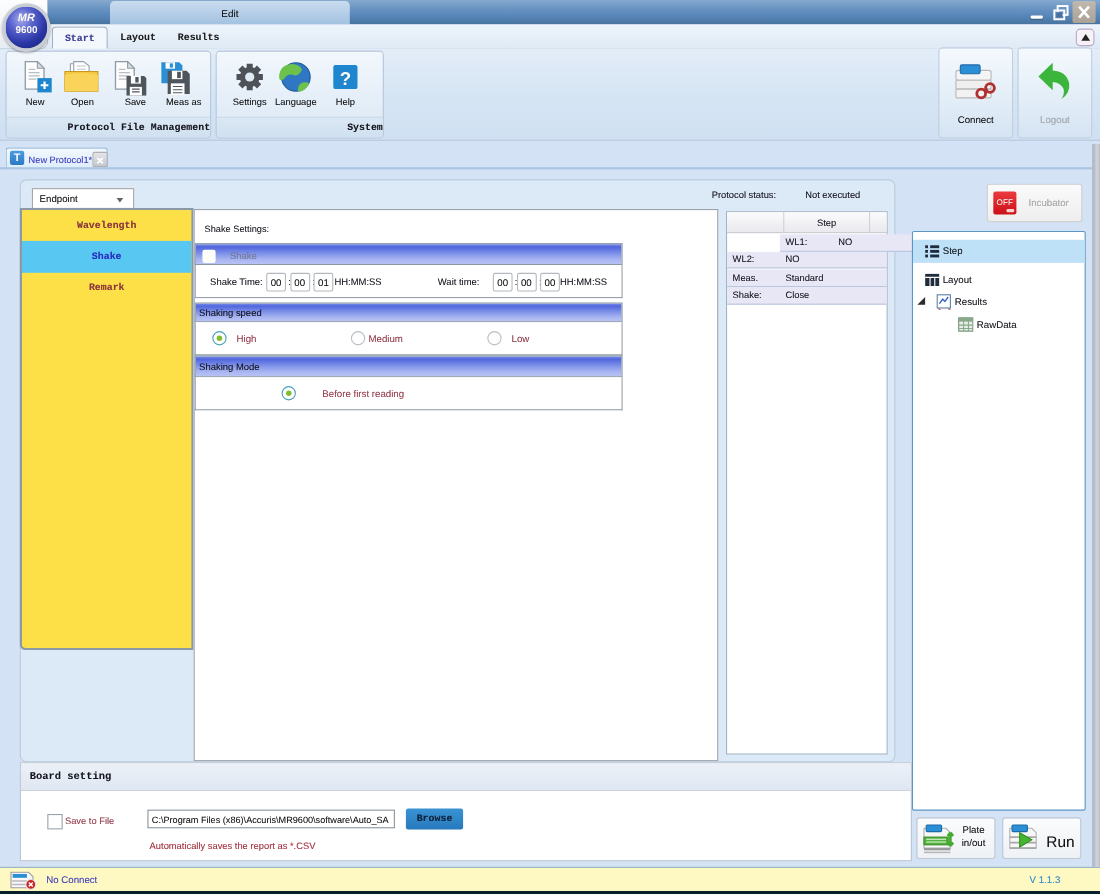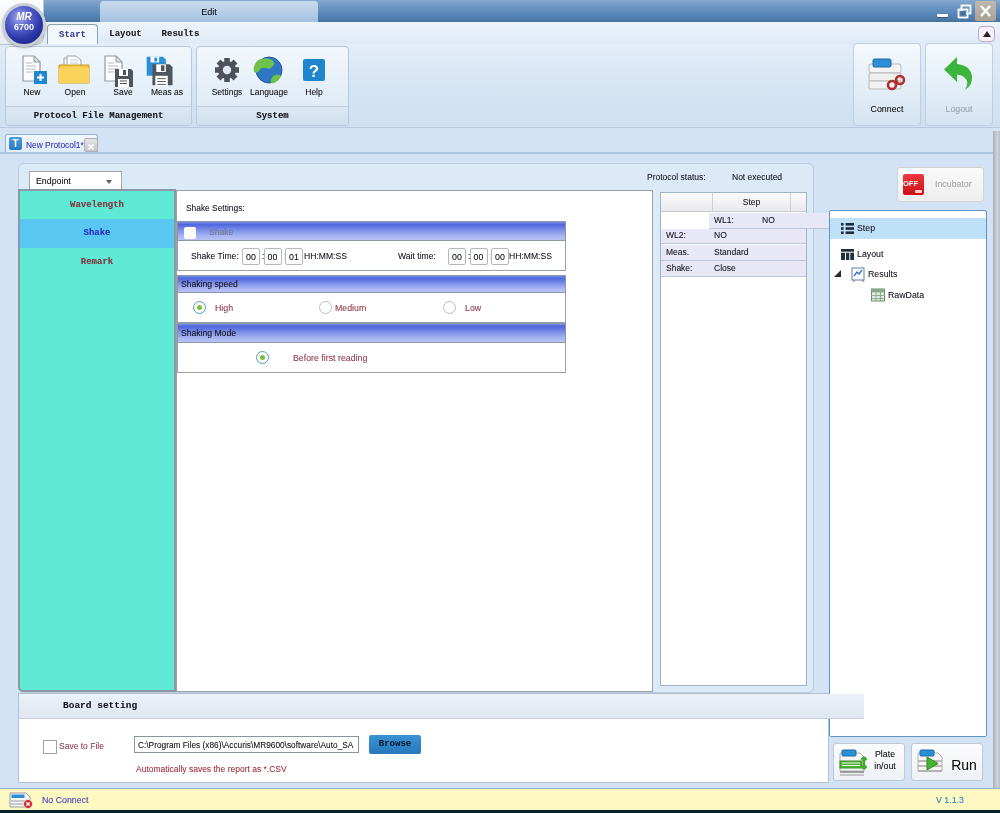--- a/index.html
+++ b/index.html
@@ -31,36 +31,36 @@
   
   #tabrow{left:0;top:22px;width:1000px;height:22px;background:linear-gradient(180deg,#eef4fb,#dfeaf6);border-bottom:1px solid #c3cedb;}
   .rtab{position:absolute;top:24px;height:20px;line-height:20px;font-size:9px;letter-spacing:0;color:#1b1b1b;text-align:center;}
   #tab-start{left:47px;width:49px;background:#f3f8fd;border:1px solid #8e9eb3;border-bottom:none;border-radius:4px 4px 0 0;color:#3c3c9e;}
   #tab-layout{left:99px;width:53px;}
   #tab-results{left:154px;width:53px;}
   
   #ribbon{left:0;top:44px;width:1000px;height:83px;background:linear-gradient(180deg,#e3edf8 0%,#d6e5f4 50%,#cfe0f2 100%);border-bottom:1px solid #b9c8da;}
   .group{position:absolute;top:2px;height:78px;background:linear-gradient(180deg,#f2f7fc 0%,#e4eef8 60%,#d9e7f4 100%);border:1px solid #b7c8dc;border-radius:4px;}
   .gcap{position:absolute;left:0;bottom:0;width:100%;height:18px;background:linear-gradient(180deg,#dbe8f4,#d0e0f0);border-top:1px solid #c0cfe0;border-radius:0 0 4px 4px;
-    font-size:9px;letter-spacing:0;color:#14141e;text-align:center;line-height:18px;}
+    font-size:9px;letter-spacing:0;color:#14141e;text-align:right;line-height:18px;}
   .ricon{position:absolute;top:8px;width:44px;height:32px;}
   .rlabel{position:absolute;top:40px;width:60px;text-align:center;font-size:8.5px;color:#111;}
   .bigbtn{position:absolute;top:-1px;height:81px;width:66px;background:linear-gradient(180deg,#f4f9fd 0%,#e2edf7 60%,#d5e4f3 100%);border:1px solid #c0cfe0;border-radius:4px;}
   .bigbtn .blabel{position:absolute;left:0;top:60px;width:100%;text-align:center;font-size:8.8px;color:#111;}
   #collapse{left:978px;top:26px;width:15px;height:14px;background:#f6f2f8;border:1px solid #b9a8c6;border-radius:4px;}
   #collapse:after{content:"";position:absolute;left:3.5px;top:4px;border-left:4px solid transparent;border-right:4px solid transparent;border-bottom:6px solid #222;}
   
   #doctab{left:5px;top:134px;width:91px;height:19px;background:linear-gradient(180deg,#f2f8fd,#ddecfa);border:1px solid #8fb2d4;border-bottom:none;border-radius:3px 3px 0 0;}
   #dtabline{left:0px;top:152px;width:1000px;height:2px;background:#aac6e4;}
   
   #frame{left:18px;top:163px;width:794px;height:528px;background:#dce9f6;border:1px solid #bccbdc;border-radius:6px;}
   #combo{left:10px;top:7px;width:93px;height:19px;background:#fff;border:1px solid #a5a5aa;font-size:8.8px;color:#111;line-height:18px;padding-left:6px;box-sizing:border-box;}
   #combo:after{content:"";position:absolute;right:9px;top:8px;border-left:3.5px solid transparent;border-right:3.5px solid transparent;border-top:4.5px solid #606068;}
   #pstatus{position:absolute;left:628px;top:8px;width:190px;font-size:8.5px;color:#15151f;white-space:nowrap;}
-  #listpanel{left:-1px;top:25px;width:158px;height:503px;background:#5eead4;border:2px solid #8b98a6;border-radius:0 0 0 5px;box-sizing:border-box;}
+  #listpanel{left:-1px;top:25px;width:158px;height:402px;background:#fde047;border:2px solid #8b98a6;border-radius:0 0 0 5px;box-sizing:border-box;}
   .litem{position:absolute;left:0;width:100%;text-align:center;font-size:9px;letter-spacing:0;color:#8e3342;font-family:"Liberation Mono",monospace;font-weight:bold;}
   #li-shake{background:#58c8f3;color:#2a2ac8;}
   #setpanel{left:157px;top:26px;width:477px;height:502px;background:#fff;border:1px solid #9aa1ab;box-sizing:border-box;}
   #tablepanel{left:641px;top:28px;width:147px;height:494px;background:#fff;border:1px solid #9fb4c8;box-sizing:border-box;}
   
   .hbar{position:absolute;left:0;width:389px;height:20px;background:linear-gradient(180deg,#7a8de8 0%,#5066dd 14%,#8093e9 48%,#a8b5f1 78%,#b8c2f5 100%);border:1px solid #8b98a6;box-sizing:border-box;}
   .wrow{position:absolute;left:0;width:389px;background:#fff;border:1px solid #9aa1ab;border-top:none;box-sizing:border-box;}
   .tbox{position:absolute;top:7px;width:18px;height:17px;border:1px solid #b4b9c0;border-radius:2px;background:#fff;font-size:8.8px;color:#111;text-align:center;line-height:16px;box-sizing:border-box;}
   .radio{position:absolute;width:13px;height:13px;border-radius:50%;background:#fff;border:1.5px solid #49a0b8;box-sizing:border-box;}
   .radio.on:after{content:"";position:absolute;left:2.5px;top:2.5px;width:5px;height:5px;border-radius:50%;background:#7fbe2e;}
@@ -71,21 +71,21 @@
   .trow .c1{position:absolute;left:5px;top:1.5px;}
   .trow .c2{position:absolute;left:53px;top:1.5px;}
   
   #incub{left:897px;top:167px;width:85px;height:33px;background:linear-gradient(180deg,#fafafa,#eeeeee);border:1px solid #d2d2d2;border-radius:3px;}
   #treepanel{left:829px;top:210px;width:156px;height:525px;background:#fff;border:1px solid #5c96c6;border-radius:2px;}
   .titem{position:absolute;left:0;width:100%;height:21px;font-size:8.8px;color:#15151f;}
   .titem span{position:absolute;top:5px;}
   
   #board{left:18px;top:693px;width:809px;height:88px;background:#fff;border:1px solid #b4c0d2;}
   #boardcap{position:absolute;left:0;top:0;width:100%;height:24px;background:linear-gradient(180deg,#ecf1f8,#dfe7f2);border-bottom:1px solid #c6cfdd;
-    font-size:9.5px;letter-spacing:0;color:#14141e;line-height:24px;padding-left:36px;}
+    font-size:9.5px;letter-spacing:0;color:#14141e;line-height:24px;}
   #savechk{position:absolute;left:24px;top:46px;width:12px;height:12px;background:#fff;border:1px solid #9aa4ae;}
   #filefield{position:absolute;left:115px;top:42px;width:225px;height:17px;background:#fff;border:1px solid #8a949e;font-size:8.3px;color:#111;line-height:16px;padding-left:3px;box-sizing:border-box;white-space:nowrap;overflow:hidden;}
   #browsebtn{position:absolute;left:350px;top:41px;width:52px;height:19px;background:linear-gradient(180deg,#3b93d4,#2679bc);border-radius:2px;
     font-size:9px;letter-spacing:0;color:#0c2038;text-align:center;line-height:19px;}
   
   .pbtn{position:absolute;top:743px;width:70px;height:36px;background:linear-gradient(180deg,#fbfcfd,#eef1f5);border:1px solid #c2c8d2;border-radius:3px;}
   
   #statusbar{left:0;top:788px;width:1000px;height:22px;background:#fef9c3;border-top:1px solid #8fb0c8;}
   #statusbar .nc{position:absolute;left:42px;top:6px;font-size:8.8px;color:#4343cd;}
   #statusbar .ver{position:absolute;left:936px;top:6px;font-size:8.8px;color:#2d8fd8;}
@@ -107,21 +107,21 @@
     </svg>
   </div>
   <div id="btn-close" class="abs">
     <svg width="21" height="20" viewBox="0 0 21 20">
         <path d="M6 5 l9 10 M15 5 l-9 10" stroke="#fff" stroke-width="2.4"></path>
       </svg>
   </div>
   <div id="orbtab" class="abs"></div>
   <div id="orb" class="abs">
       <div class="mr">MR</div>
-      <div class="n">6700</div>
+      <div class="n">9600</div>
     </div>
   <div id="tabrow" class="abs"></div>
   <div id="tab-start" class="rtab mono">Start</div>
   <div id="tab-layout" class="rtab mono">Layout</div>
   <div id="tab-results" class="rtab mono">Results</div>
   <div id="ribbon" class="abs">
     <div class="group" id="g1" style="left:5px;width:185px;">
       <svg class="ricon" style="left:4px;" width="44" height="32" viewBox="0 0 44 32">
         <path d="M13 1 h11 l6 6 v19 h-17 z" fill="#fdfdfd" stroke="#909aa4" stroke-width="1.2"></path>
         <path d="M24 1 l6 6 h-6 z" fill="#d8dde2" stroke="#909aa4"></path>
@@ -296,21 +296,21 @@
           <span class="c2">Standard</span>
         </div>
       <div class="trow" style="top:68px;">
           <span class="c1">Shake:</span>
           <span class="c2">Close</span>
         </div>
     </div>
   </div>
   <div id="incub" class="abs">
     <div style="position:absolute;left:5px;top:6px;width:21px;height:21px;border-radius:2px;background:linear-gradient(180deg,#ec3a40,#cc1016);"></div>
-    <div style="position:absolute;left:5px;top:11px;width:21px;text-align:left;font-size:7.5px;font-weight:bold;color:#fff;">OFF</div>
+    <div style="position:absolute;left:5px;top:11px;width:21px;text-align:center;font-size:7.5px;font-weight:normal;color:#fff;">OFF</div>
     <div style="position:absolute;left:17px;top:22px;width:7px;height:3px;background:#f8d0d0;border-radius:1px;"></div>
     <div style="position:absolute;left:37px;top:11px;font-size:8.8px;color:#b0b0b0;">Incubator</div>
   </div>
   <div id="treepanel" class="abs">
     <div class="titem" style="top:7px;background:#bfe1f8;">
       <svg style="position:absolute;left:11px;top:4px;" width="13" height="13" viewBox="0 0 13 13">
         <g fill="#1d2b3a">
             <rect x="0" y="1" width="2.6" height="2.6"></rect>
             <rect x="0" y="5.2" width="2.6" height="2.6"></rect>
             <rect x="0" y="9.4" width="2.6" height="2.6"></rect>

